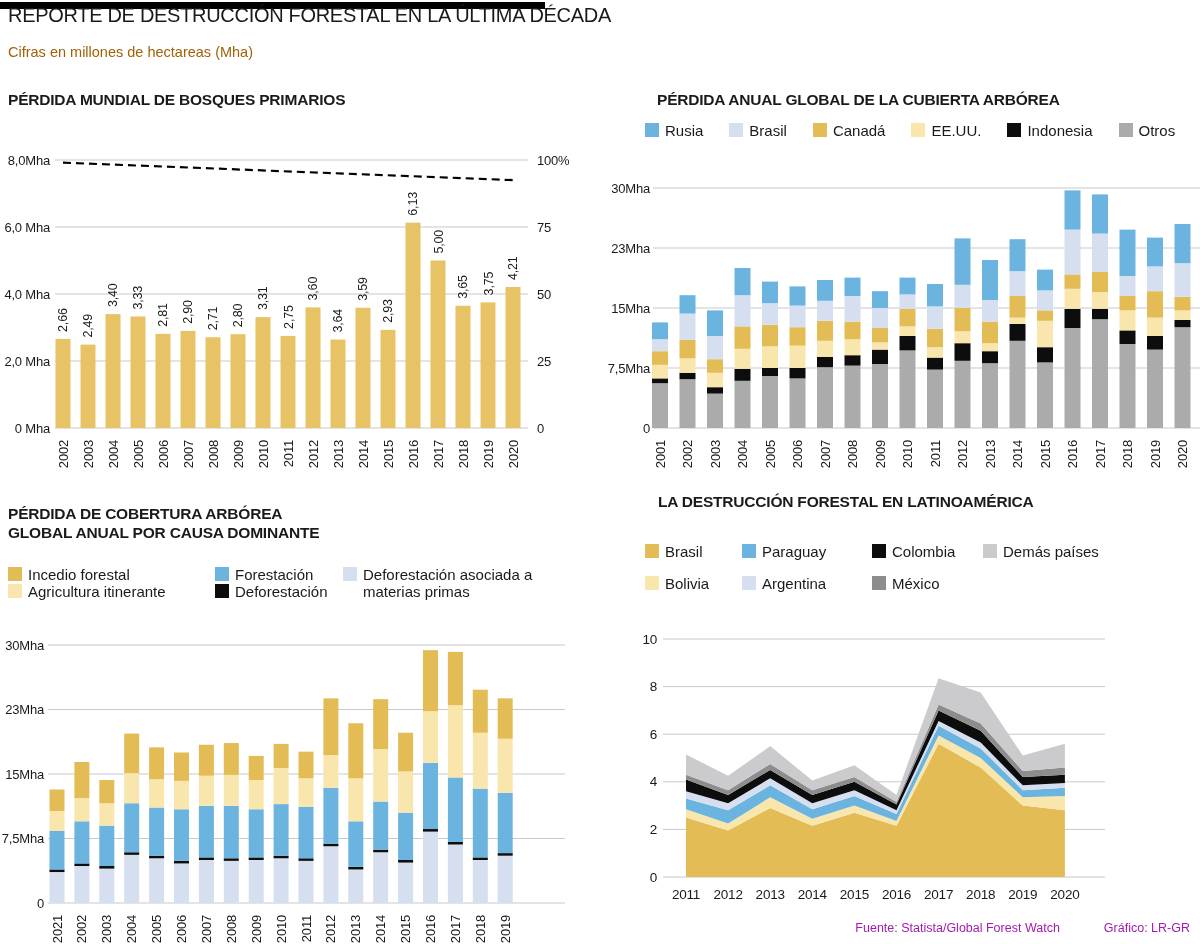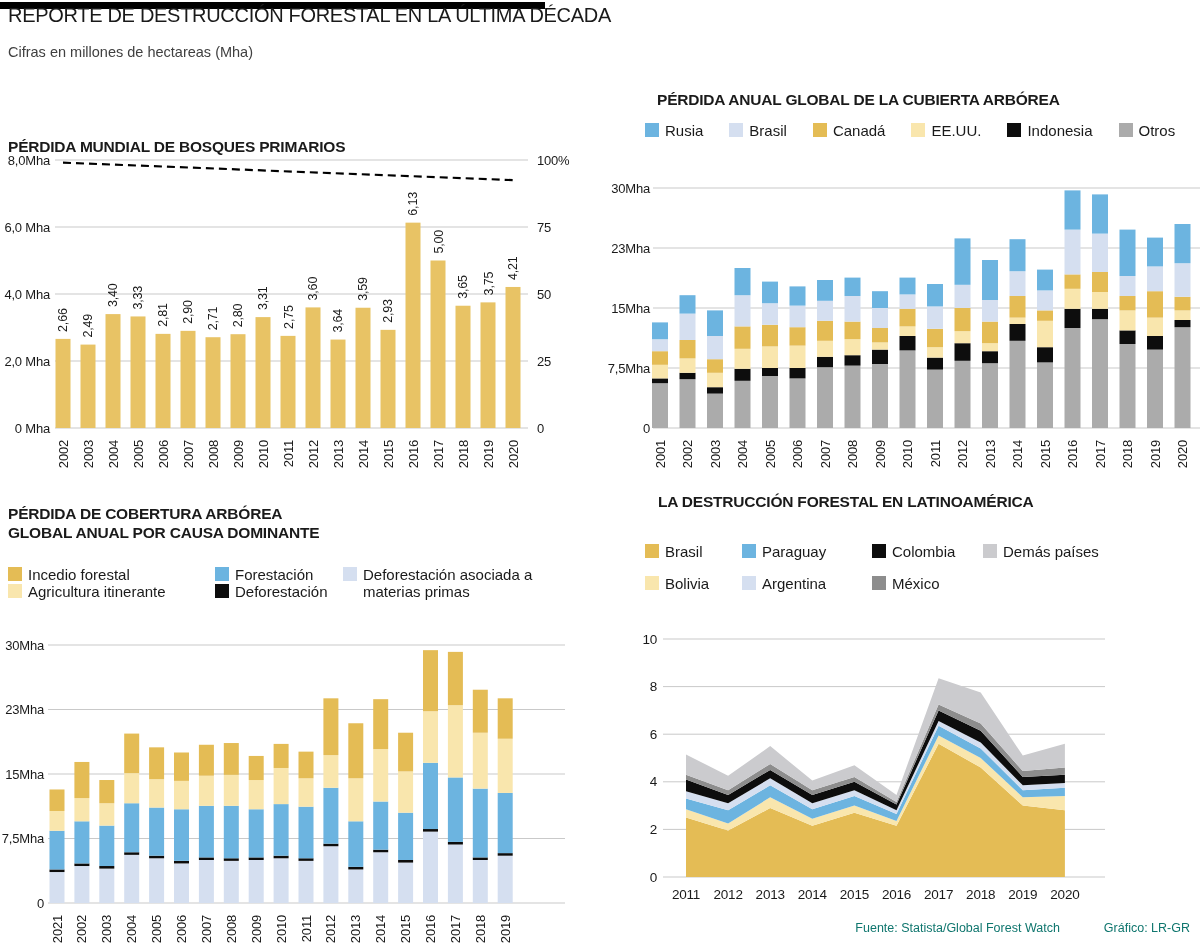--- a/index.html
+++ b/index.html
@@ -1,38 +1,38 @@
 <!DOCTYPE html>
 <html><head>
 <meta charset="utf-8">
 <style>
   html,body{margin:0;padding:0;background:#fff;}
   body{width:1200px;height:944px;position:relative;overflow:hidden;
        font-family:"Liberation Sans", sans-serif;color:#1a1a1a;}
   .abs{position:absolute;}
   .top-rule{left:0;top:2px;width:545px;height:7px;background:#000;}
   .report-title{left:8px;top:4px;font-size:20px;font-weight:400;letter-spacing:-0.3px;}
-  .report-subtitle{left:8px;top:44px;font-size:14.5px;color:#404040;text-align:center;}
+  .report-subtitle{left:8px;top:44px;font-size:14.5px;color:#a16207;text-align:center;}
   .panel-title{font-size:15.5px;font-weight:700;letter-spacing:-0.2px;line-height:19px;}
   .legend{display:flex;align-items:flex-start;}
   .legend-item{display:flex;align-items:flex-start;font-size:15px;line-height:17px;}
   .swatch{width:14px;height:14px;flex:0 0 14px;margin-right:6px;margin-top:1px;}
   .legend-col{display:flex;flex-direction:column;}
   #legend-2{left:645px;top:122px;width:552px;gap:26px;}
   #legend-3{left:8px;top:566px;width:590px;}
   #legend-3 .legend-col{margin-right:0;}
   #legend-4{left:645px;top:543px;width:552px;display:grid;
             grid-template-columns:97px 130px 111px auto;row-gap:15px;}
-  #title-1{left:8px;top:90px;margin-top:47px;}
+  #title-1{left:8px;top:90px;}
   #title-2{left:657px;top:90px;}
   #title-3{left:8px;top:504px;}
   #title-4{left:645px;top:492px;margin-left:13px;}
   svg{position:absolute;overflow:visible;}
   svg text{font-family:"Liberation Sans", sans-serif;fill:#1a1a1a;letter-spacing:-0.2px;}
-  .footer{right:10px;top:921px;display:flex;gap:44px;font-size:12.5px;color:#0f766e;}
+  .footer{right:10px;top:921px;display:flex;gap:44px;font-size:12.5px;color:#a21caf;}
 </style>
 </head>
 <body>
 
 <div>
   <div class="abs top-rule"></div>
   <div class="abs report-title">REPORTE DE DESTRUCCIÓN FORESTAL EN LA ÚLTIMA DÉCADA</div>
   <div class="abs report-subtitle">Cifras en millones de hectareas (Mha)</div>
 
   <div class="abs panel-title" id="title-1">PÉRDIDA MUNDIAL DE BOSQUES PRIMARIOS</div>

